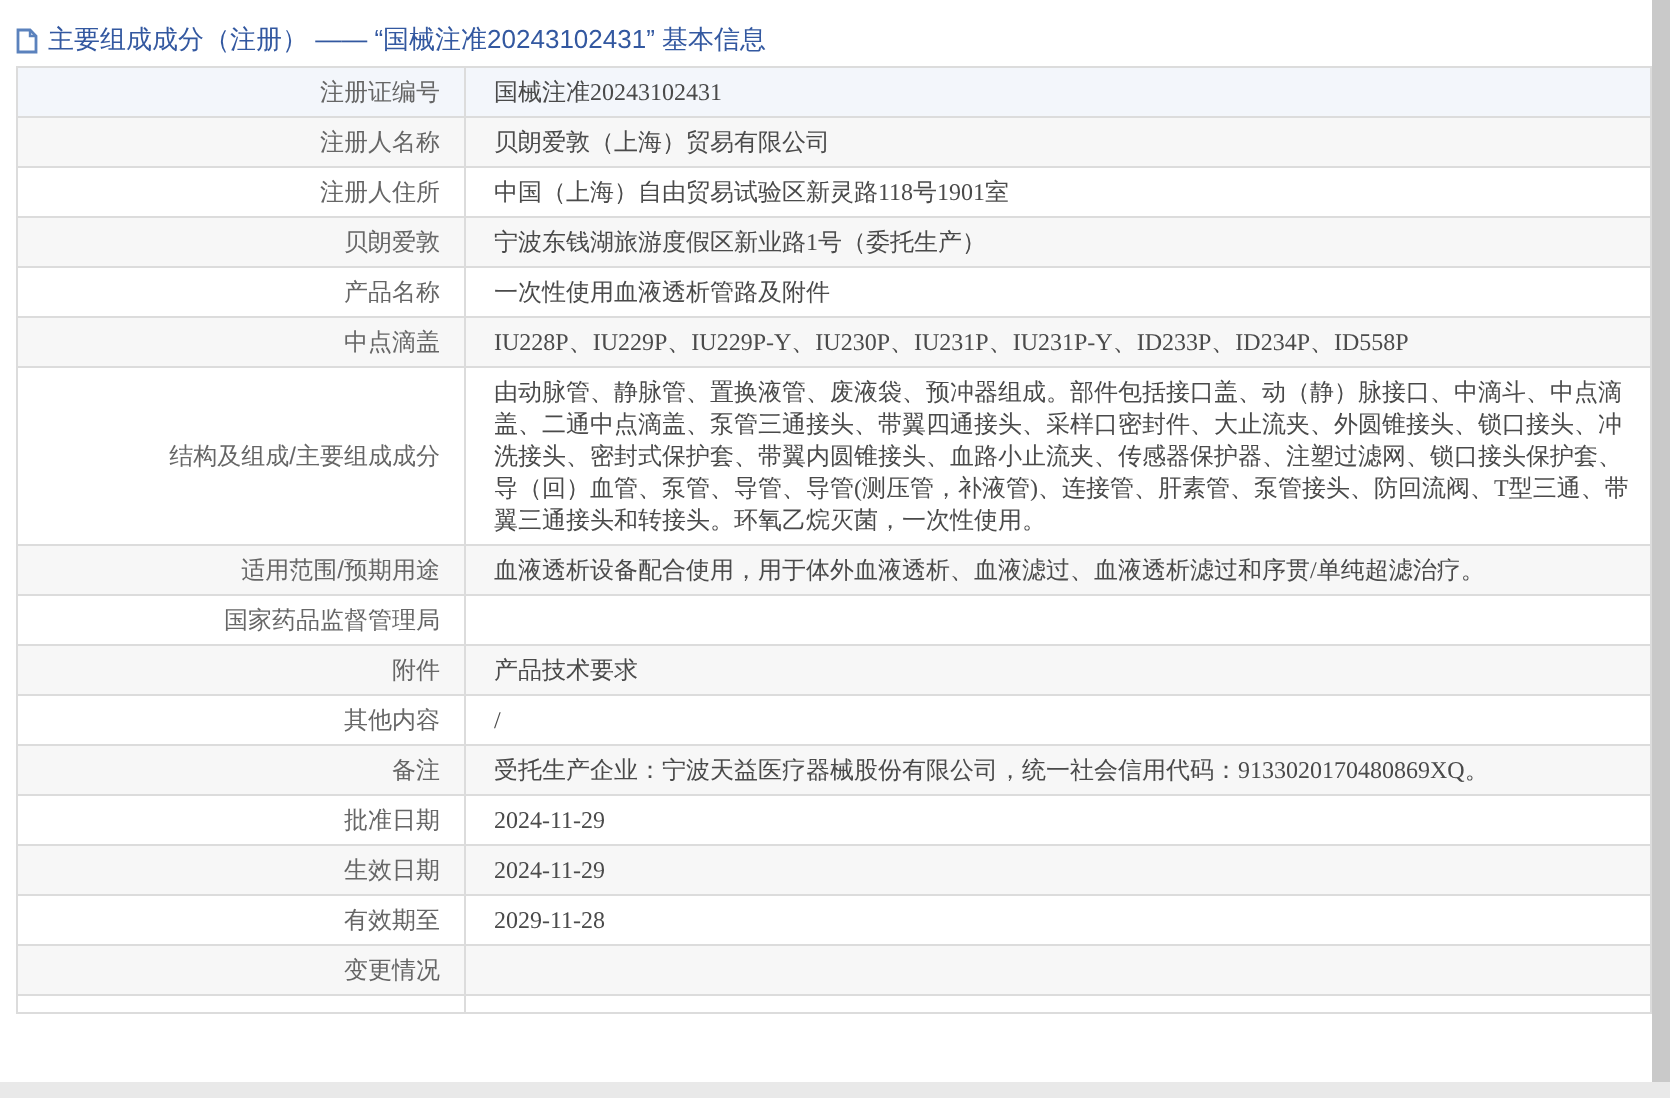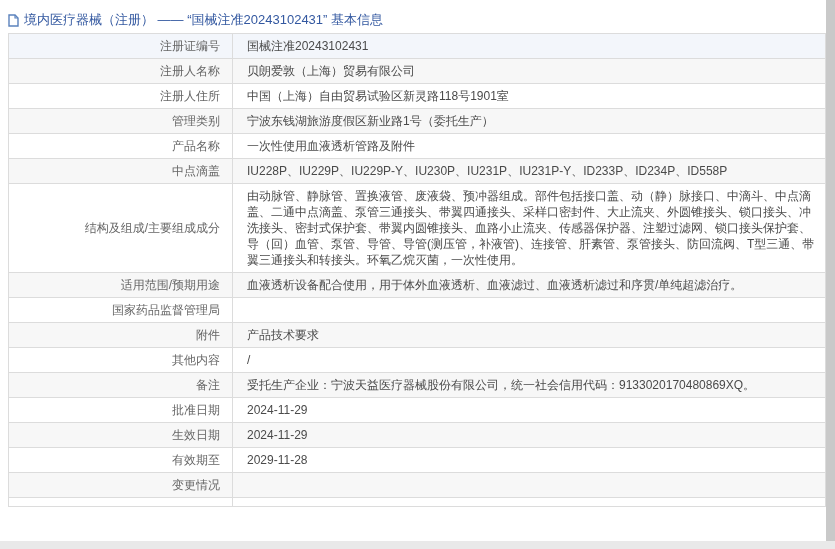--- a/index.html
+++ b/index.html
@@ -50,54 +50,55 @@
     width:224px;
     text-align:right;
     color:#666666;
     padding:4px 12px 4px 6px;
     box-sizing:border-box;
   }
   td.val{
     color:#4a4a4a;
     padding:4px 10px 4px 14px;
     word-break:break-all;
+    font-family:Liberation Serif, serif;
   }
   td.val.empty{height:16px;}
 </style>
 </head>
 <body>
 
 <div class="page">
 
   <div class="header">
     <span class="doc-icon">
       <svg width="11" height="13" viewBox="0 0 11 13">
         <path d="M1 1 h6 l3 3 v8 h-9 z" fill="none" stroke="#5b82bd" stroke-width="1.4"></path>
         <path d="M7 1 v3 h3" fill="none" stroke="#5b82bd" stroke-width="1.2"></path>
       </svg>
     </span>
-    <span>境内医疗器械（注册） —— “国械注准20243102431” 基本信息</span>
+    <span>主要组成成分（注册） —— “国械注准20243102431” 基本信息</span>
   </div>
 
   <table class="info-table">
     <tbody>
       <tr>
         <td class="lbl">注册证编号</td>
         <td class="val">国械注准20243102431</td>
       </tr>
       <tr>
         <td class="lbl">注册人名称</td>
         <td class="val">贝朗爱敦（上海）贸易有限公司</td>
       </tr>
       <tr>
         <td class="lbl">注册人住所</td>
         <td class="val">中国（上海）自由贸易试验区新灵路118号1901室</td>
       </tr>
       <tr>
-        <td class="lbl">管理类别</td>
+        <td class="lbl">贝朗爱敦</td>
         <td class="val">宁波东钱湖旅游度假区新业路1号（委托生产）</td>
       </tr>
       <tr>
         <td class="lbl">产品名称</td>
         <td class="val">一次性使用血液透析管路及附件</td>
       </tr>
       <tr>
         <td class="lbl">中点滴盖</td>
         <td class="val">IU228P、IU229P、IU229P-Y、IU230P、IU231P、IU231P-Y、ID233P、ID234P、ID558P</td>
       </tr>

